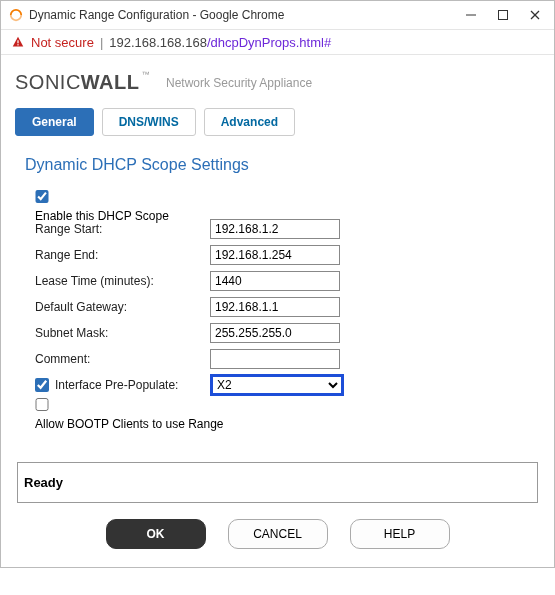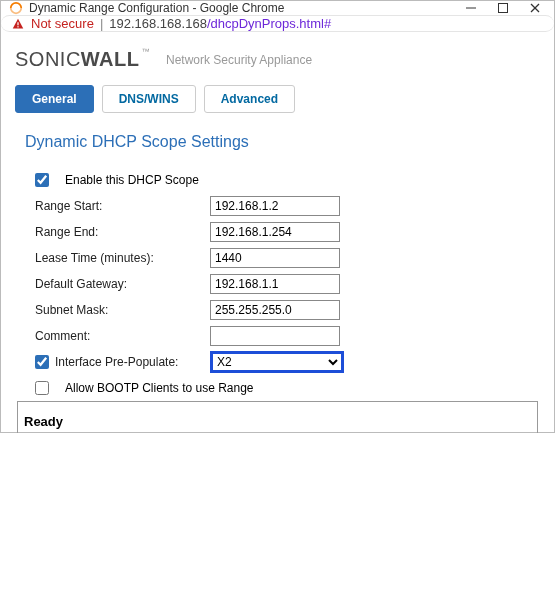--- a/index.html
+++ b/index.html
@@ -1,23 +1,23 @@
 <!DOCTYPE html>
 <html><head>
 <meta charset="utf-8">
 <style>
   * { box-sizing: border-box; margin: 0; padding: 0; }
   body { font-family: "Segoe UI", Arial, sans-serif; font-size: 12px; background: #fff; }
-  .window { width: 555px; height: 433px; border: 1px solid #bbb; position: relative; box-shadow: 4px 4px 8px rgba(0,0,0,0.15); display:flex; flex-direction:column; }
+  .window { width: 555px; height: 568px; border: 1px solid #bbb; position: relative; box-shadow: 4px 4px 8px rgba(0,0,0,0.15); display:flex; flex-direction:column; }
   .titlebar { height: 28px; display: flex; align-items: center; padding: 0 8px; background: #fff; }
   .titlebar-icon { width: 14px; height: 14px; margin-right: 6px; }
   .titlebar-title { font-size: 12px; color: #333; flex: 1; }
   .wincontrols { display: flex; gap: 18px; padding-right: 4px; }
   .wincontrols div { width: 14px; height: 14px; display:flex; align-items:center; justify-content:center; color:#333; }
-  .addrbar { height: 26px; display:flex; align-items:center; padding: 0 10px; border-top:1px solid #e5e5e5; border-bottom:1px solid #e5e5e5; font-size:13px;border-radius:12px; }
+  .addrbar { height: 26px; display:flex; align-items:center; padding: 0 10px; border-top:1px solid #e5e5e5; border-bottom:1px solid #e5e5e5; font-size:13px; }
   .warn-icon { width:14px; height:14px; margin-right:6px; }
   .notsecure { color:#c5221f; margin-right:6px; }
   .divider { color:#888; margin-right:6px; }
   .url-host { color:#444; }
   .url-path { color:#6d28d9; }
   .content { flex:1; padding: 10px 14px 0 14px; display:flex; flex-direction:column; }
   .brandrow { display:flex; align-items:center; gap:16px; padding: 6px 0 14px 0; }
   .brand { font-size: 20px; letter-spacing: 0.5px; color:#999; font-weight:400; display:flex; align-items:center; }
   .brand .sonic { color:#4a4a4a; }
   .brand .wall { color:#4a4a4a; font-weight:700; }
@@ -25,21 +25,21 @@
   .subtitle { color:#999; font-size:12px; }
   .tabs { display:flex; gap:8px; margin-bottom:16px; }
   .tab { padding: 6px 16px; border:1px solid #ccc; background:#fff; font-size:12px; font-weight:700; color:#0369a1; border-radius:3px; cursor:pointer; }
   .tab.active { background:#2c6fb7; color:#fff; border-color:#2c6fb7; }
   .section-title { color:#2c6fb7; font-size:16px; font-weight:400; margin: 4px 0 16px 10px; }
   .formwrap { padding-left: 20px; }
   .row { display:flex; align-items:center; height:26px; font-size:12px; }
   .row label.fld { width: 175px; color:#222; }
   .row input[type=text] { width: 130px; height:20px; border:1px solid #888; padding: 0 4px; font-size:12px; }
   .row select { width: 134px; height:22px; border:3px solid #1d4ed8; font-size:12px; background:#fff; }
-  .chkrow { display:flex; align-items:center; height:26px; gap:16px; font-size:12px; }
+  .chkrow { display:flex; align-items:flex-start; height:26px; gap:6px; font-size:12px;flex-direction:column; }
   input[type=checkbox] { width:14px; height:14px; accent-color:#2c6fb7; }
   .spacer { flex:1; }
   .status { margin: 0 2px; border:1px solid #999; padding:12px 6px; font-weight:700; font-size:13px; }
   .btnrow { display:flex; gap:22px; justify-content:center; padding: 16px 0 18px 0; }
   .btn { width:100px; height:30px; border:1px solid #aaa; background:#fdfdfd; font-size:12px; cursor:pointer; border-radius:10px; }
   .btn.primary { background:#333; color:#fff; border-color:#333; font-weight:700; }
 </style>
 </head>
 <body>
 

